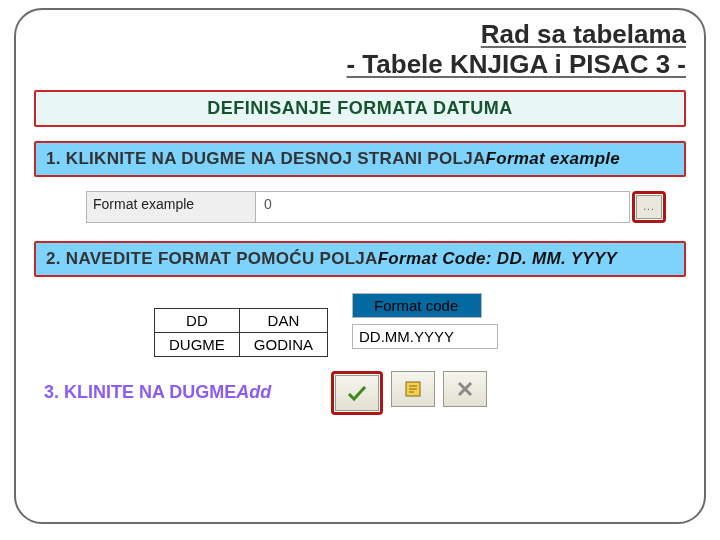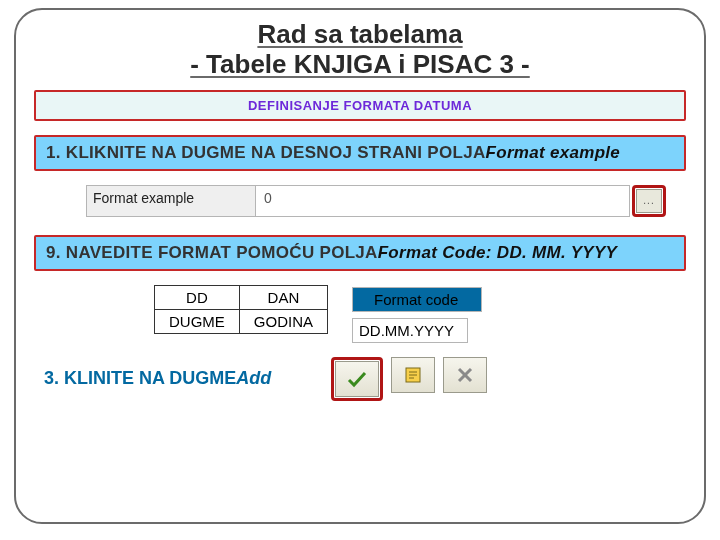--- a/index.html
+++ b/index.html
@@ -12,42 +12,42 @@
   }
   .slide {
     position: absolute;
     left: 14px; top: 8px;
     width: 692px; height: 516px;
     border: 2px solid #6b6b6b;
     border-radius: 28px;
     padding: 10px 18px 14px 18px;
   }
   .title {
-    text-align: center;
+    text-align: right;
     font-size: 26px;
     font-weight: 700;
     color: #2a2a2a;
     line-height: 1.15;
     text-decoration: underline;
     text-decoration-color: #6a6a6a;
     text-underline-offset: 3px;
     margin-bottom: 10px;
   }
   .box {
     border: 2px solid #c62828;
     border-radius: 2px;
     background: #e9f6f6;
     padding: 6px 10px;
     margin-bottom: 14px;
   }
   .box.plain { background: #7dd3fc; }
   .section-title {
-    font-size: 13px;
+    font-size: 18px;
     font-weight: 800;
-    color: #6d28d9;
+    color: #14532d;
     text-align: center;
     letter-spacing: 0.5px;
   }
   .step {
     font-size: 17px;
     font-weight: 800;
     color: #333;
     letter-spacing: 0.3px;
   }
   .step .emph { color: #111; font-style: italic; }
@@ -90,20 +90,21 @@
     font-size: 10px; color: #555; letter-spacing: 1px;
   }
   .format-row {
     display: flex;
     align-items: flex-start;
     gap: 24px;
     margin: 8px 0 14px 120px;
   }
   .fmt-table {
     border-collapse: collapse;
+    margin-top: 17px;
   }
   .fmt-table td {
     border: 1px solid #333;
     padding: 3px 14px;
     font-size: 15px;
     font-weight: 500;
     text-align: center;
     min-width: 72px;
     background: #fff;
   }
@@ -114,32 +115,32 @@
     padding: 3px 21px;
     font-size: 15px;
     width: 130px;
     margin-bottom: 6px;
   }
   .fc-value {
     background: #fff;
     border: 1px solid #b5b5b5;
     padding: 3px 6px;
     font-size: 15px;
-    width: 116px;
+    width: 146px;
   }
   .bottom-row {
     display: flex;
     align-items: center;
     gap: 60px;
     margin-top: 8px;
   }
   .step3 {
     font-size: 18px;
     font-weight: 800;
-    color: #0369a1;
+    color: #8b5cf6;
     margin-left: 10px;
   }
   .step3 .emph { font-style: italic; }
   .btn-bar {
     display: flex;
     gap: 8px;
   }
   .btn {
     width: 44px; height: 36px;
     background: linear-gradient(#f6f5ed,#e3e1d2);
@@ -180,21 +181,21 @@
     <div class="field-value">0</div>
     <div class="field-button-wrap">
       <div class="field-button">
         <span>...</span>
       </div>
     </div>
   </div>
 
   <div class="box plain">
     <div class="step">
-      <span>9. NAVEDITE FORMAT POMOĆU POLJA</span><span class="emph">Format Code:</span><span class="emph"> DD. MM. YYYY</span>
+      <span>2. NAVEDITE FORMAT POMOĆU POLJA</span><span class="emph">Format Code:</span><span class="emph"> DD. MM. YYYY</span>
     </div>
   </div>
 
   <div class="format-row">
     <table class="fmt-table">
       <tbody>
           <tr>
         <td>DD</td>
         <td>DAN</td>
       </tr>

